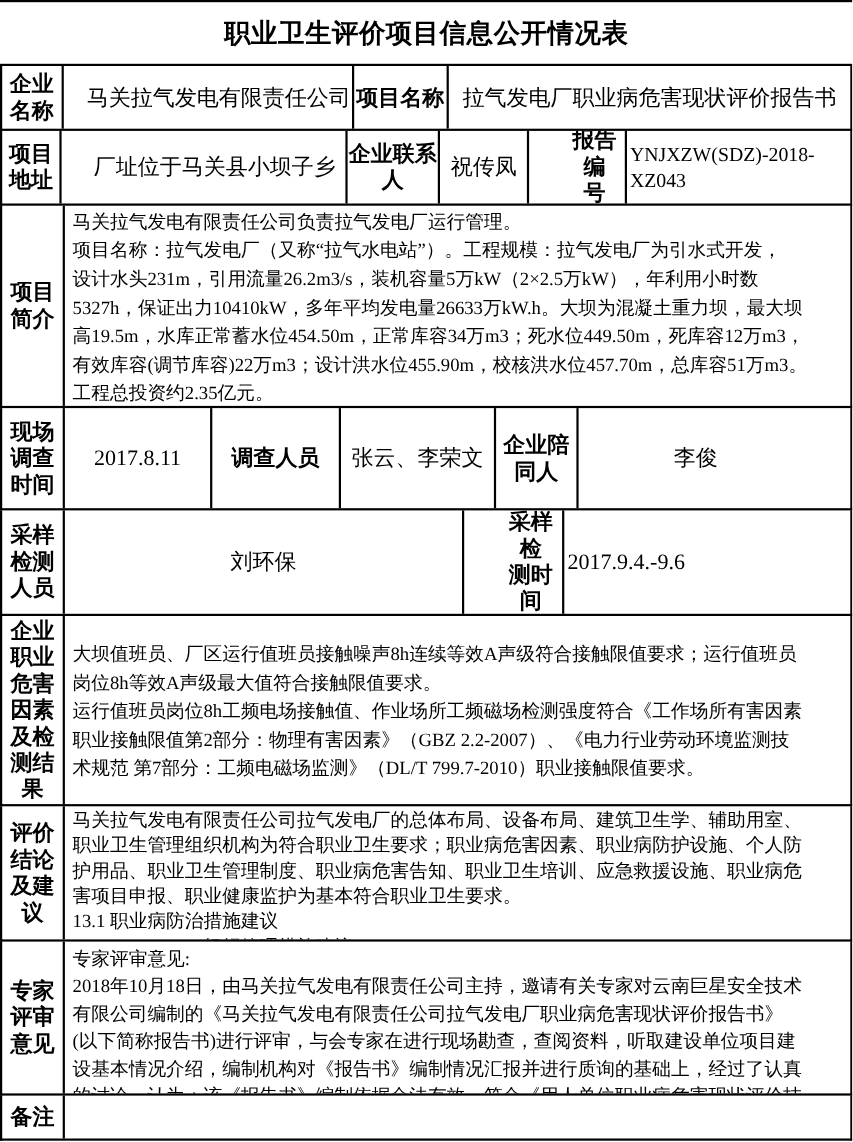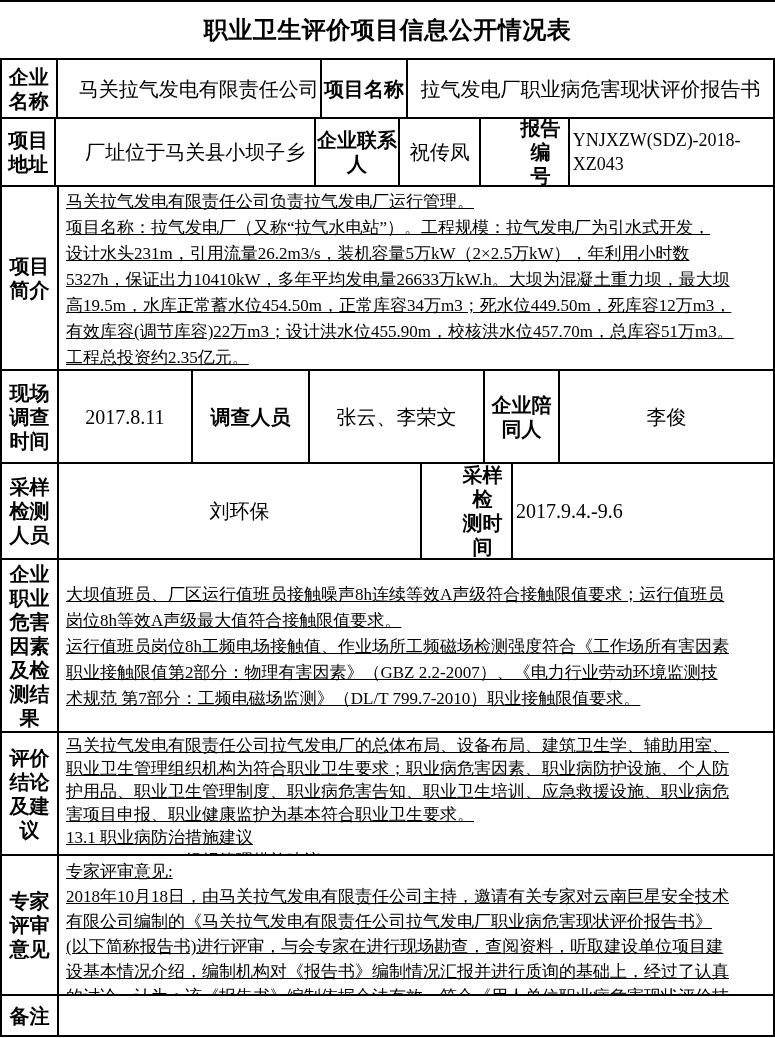--- a/index.html
+++ b/index.html
@@ -38,34 +38,33 @@
     display:flex;align-items:center;justify-content:center;text-align:center;
     font-size:20px;line-height:24px;
   }
   .val.left{justify-content:flex-start;text-align:left;padding-left:3px;}
   .val.tight{font-size:18px;}
   .para{
     font-size:17px;line-height:26px;
     padding:2px 2px 0 7px;
     white-space:pre-line;
     text-align:left;
-    text-decoration:underline;
   }
   .para.vcenter{display:flex;align-items:center;}
   .para.lh23{line-height:23px;padding-top:1px;}
   .para.lh25{line-height:25px;padding-top:3px;}
   
   .rA{height:59px;} .rB{height:68px;} .rC{height:184px;}
   .rD{height:93px;} .rE{height:96px;} .rF{height:173px;}
   .rG{height:123px;} .rH{height:140px;} .rI{height:41px;}
   
   .w57{width:57px;} .w251{width:251px;margin-left:20px;} .w88{width:88px;} .w375{width:375px;}
   .w85{width:85px;} .w77{width:91px;padding-left:32px;} .w213{width:213px;}
   .w714{width:714px;} .w134{width:134px;} .w117{width:117px;}
-  .w175{width:175px;} .w75{width:75px;} .w424{width:363px;}
+  .w175{width:141px;} .w75{width:75px;} .w424{width:363px;}
 </style>
 </head>
 <body>
 
 <div class="sheet">
 
   <div class="title-row">
     <div class="t">职业卫生评价项目信息公开情况表</div>
   </div>
 

